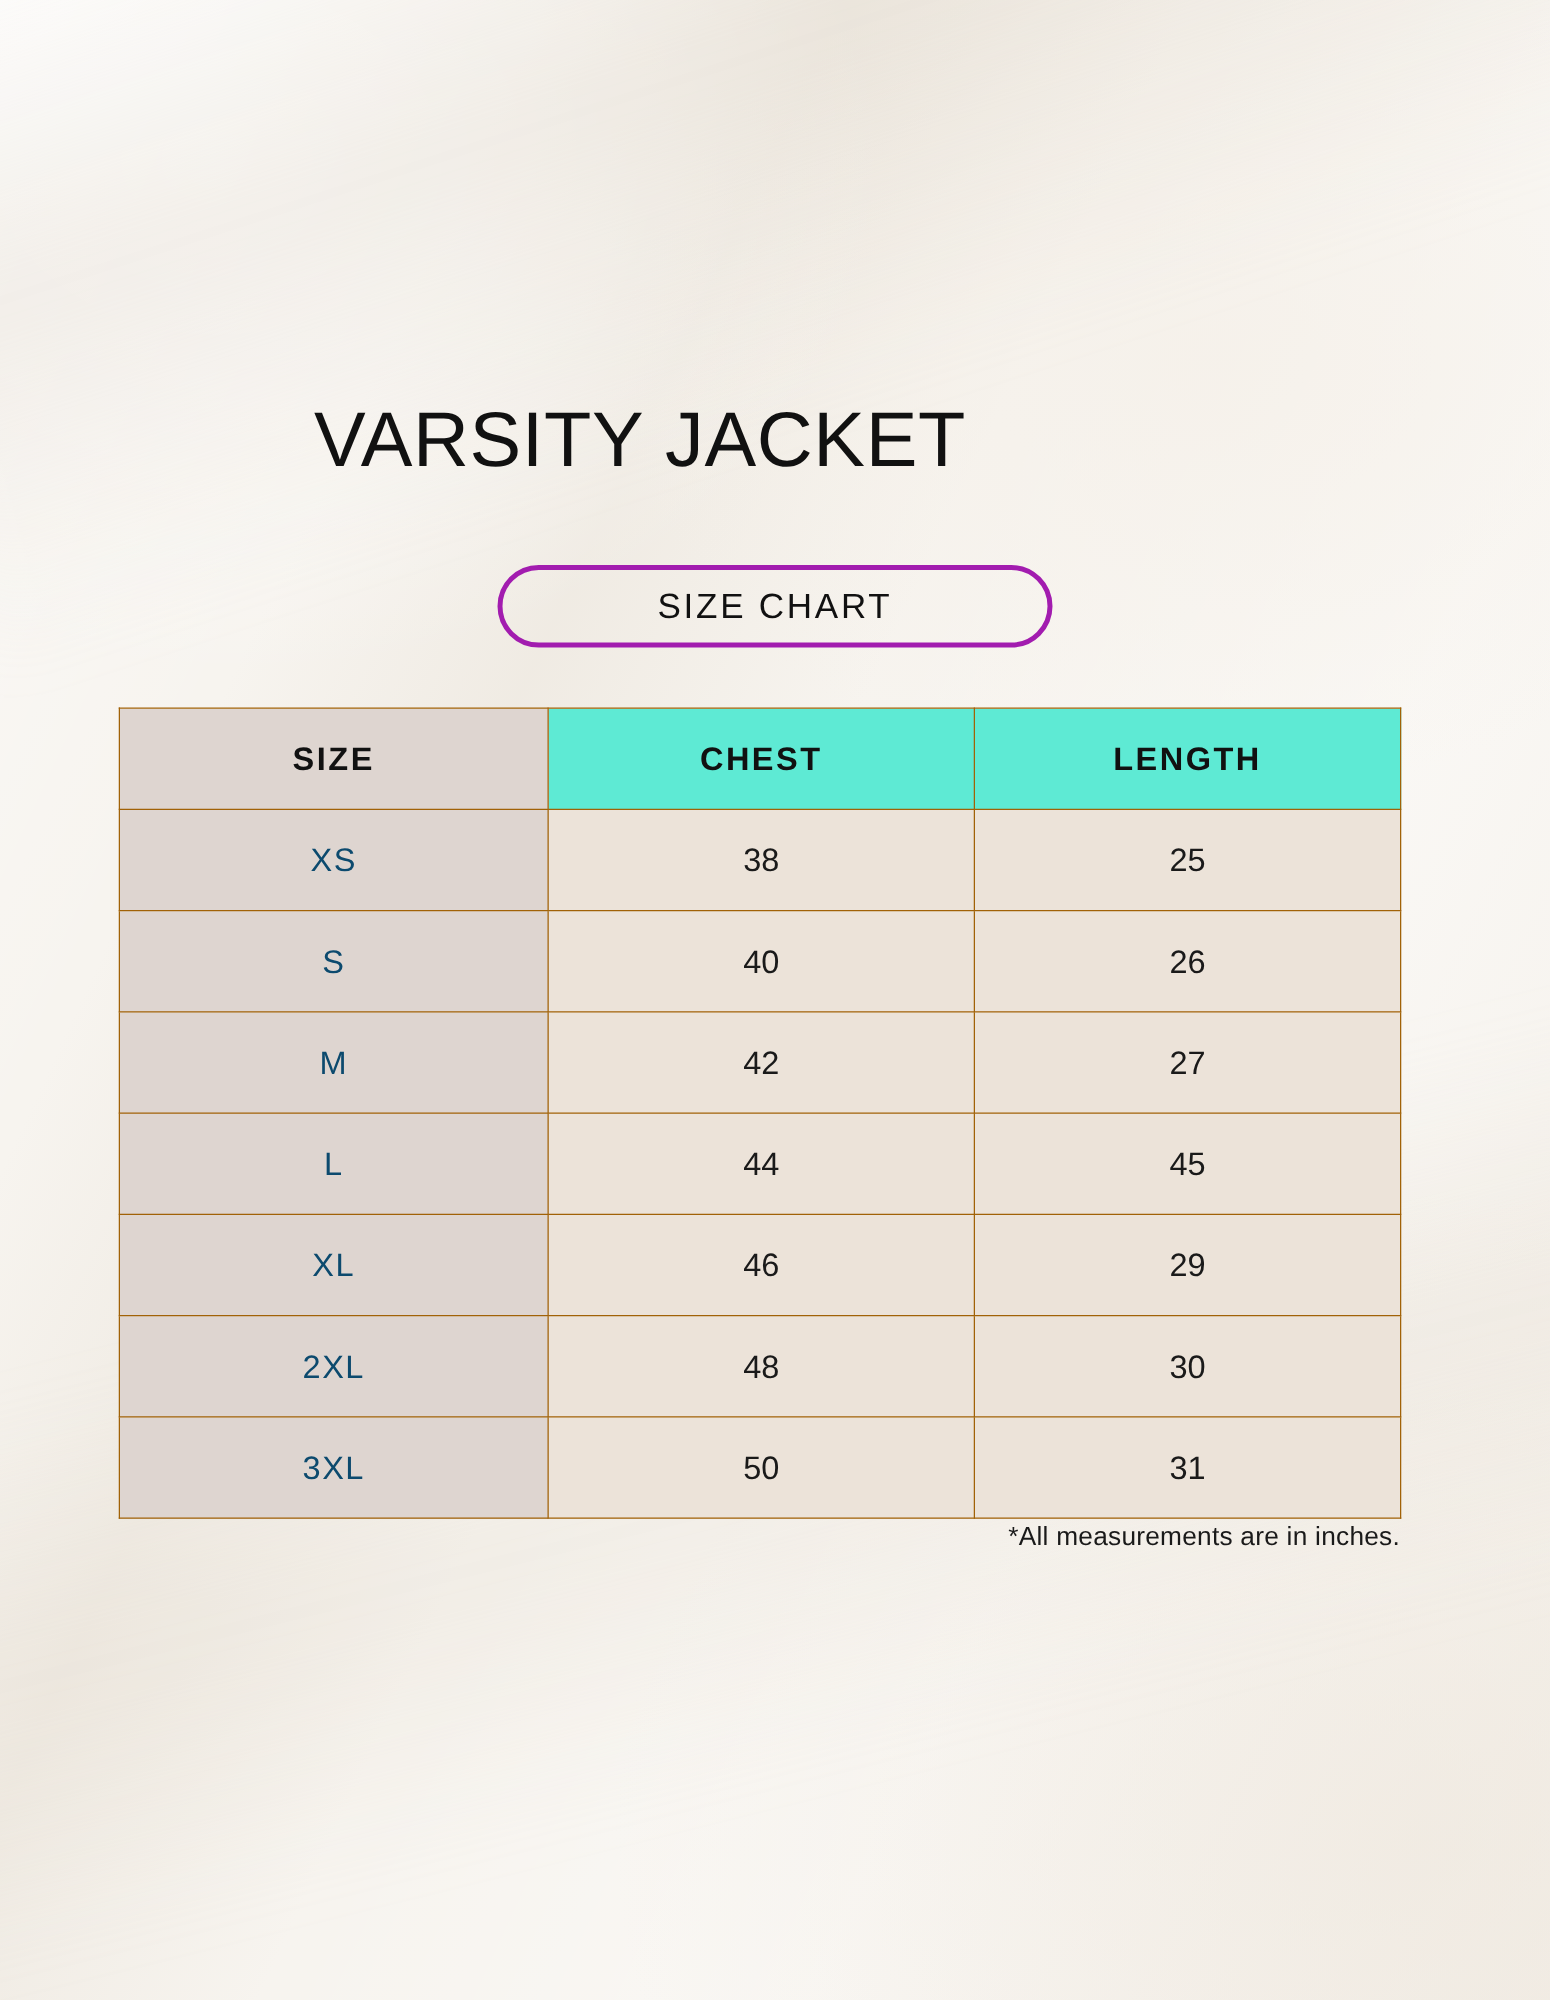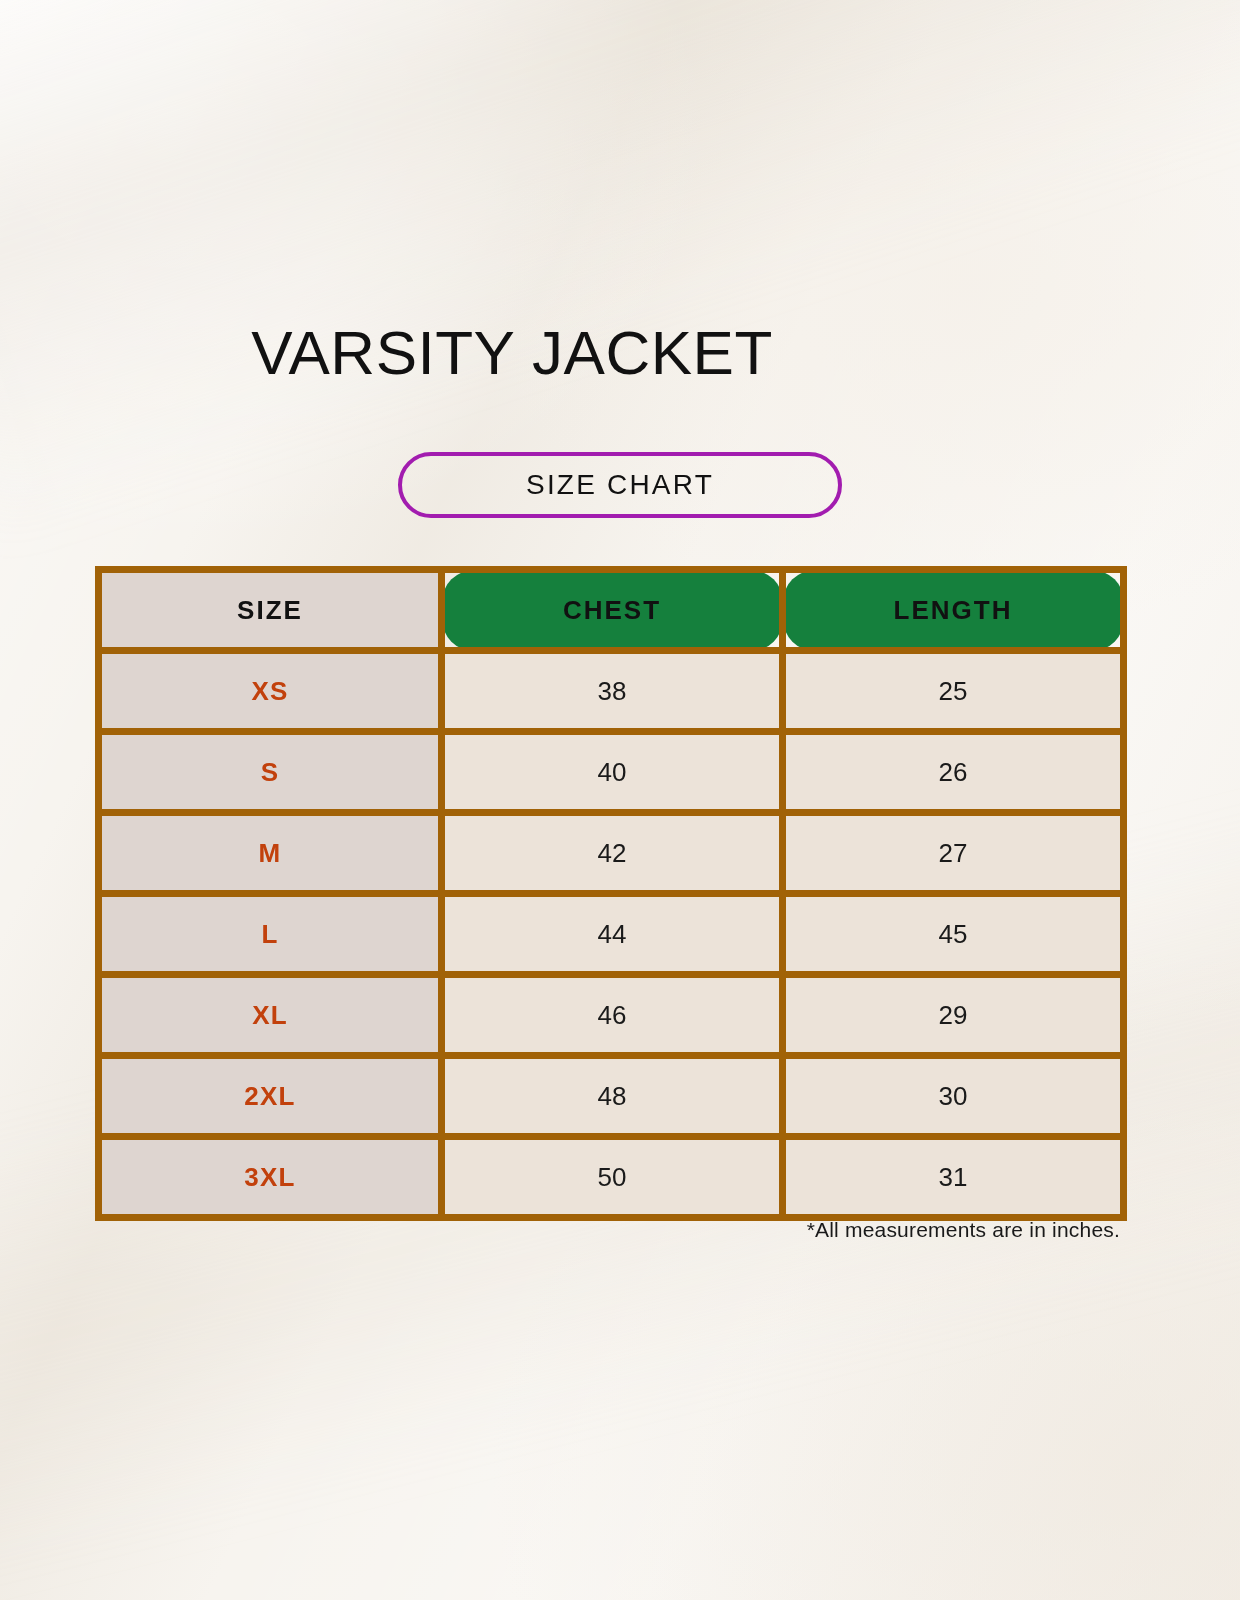--- a/index.html
+++ b/index.html
@@ -111,50 +111,49 @@
     left: 95px;
     width: 1025px;
   }
   table.size-chart {
     border-collapse: collapse;
     width: 1025px;
     table-layout: fixed;
   }
   table.size-chart th,
   table.size-chart td {
-    border: 7px solid #a16207;
+    border: 1px solid #a16207;
     height: 81px;
     text-align: center;
     vertical-align: middle;
     box-sizing: border-box;
   }
   col.c-size { width: 343px; }
   col.c-chest { width: 341px; }
   col.c-length { width: 341px; }
 
   th.h-size {
     background: #ded5d0;
     color: #111111;
     font-size: 26px;
     font-weight: 700;
     letter-spacing: 2px;
   }
   th.h-chest, th.h-length {
-    background: #15803d;
+    background: #5eead4;
     color: #111111;
     font-size: 26px;
     font-weight: 700;
     letter-spacing: 2px;
-    border-radius: 32px;
   }
   td.size-cell {
     background: #ded5d0;
-    color: #c2410c;
-    font-size: 26px;
-    font-weight: 700;
+    color: #0c4a6e;
+    font-size: 26px;
+    font-weight: 400;
     letter-spacing: 1.2px;
   }
   td.val-cell {
     background: #ece3d9;
     color: #1a1a1a;
     font-size: 26px;
     font-weight: 400;
     margin-top: 44px;
   }
 

